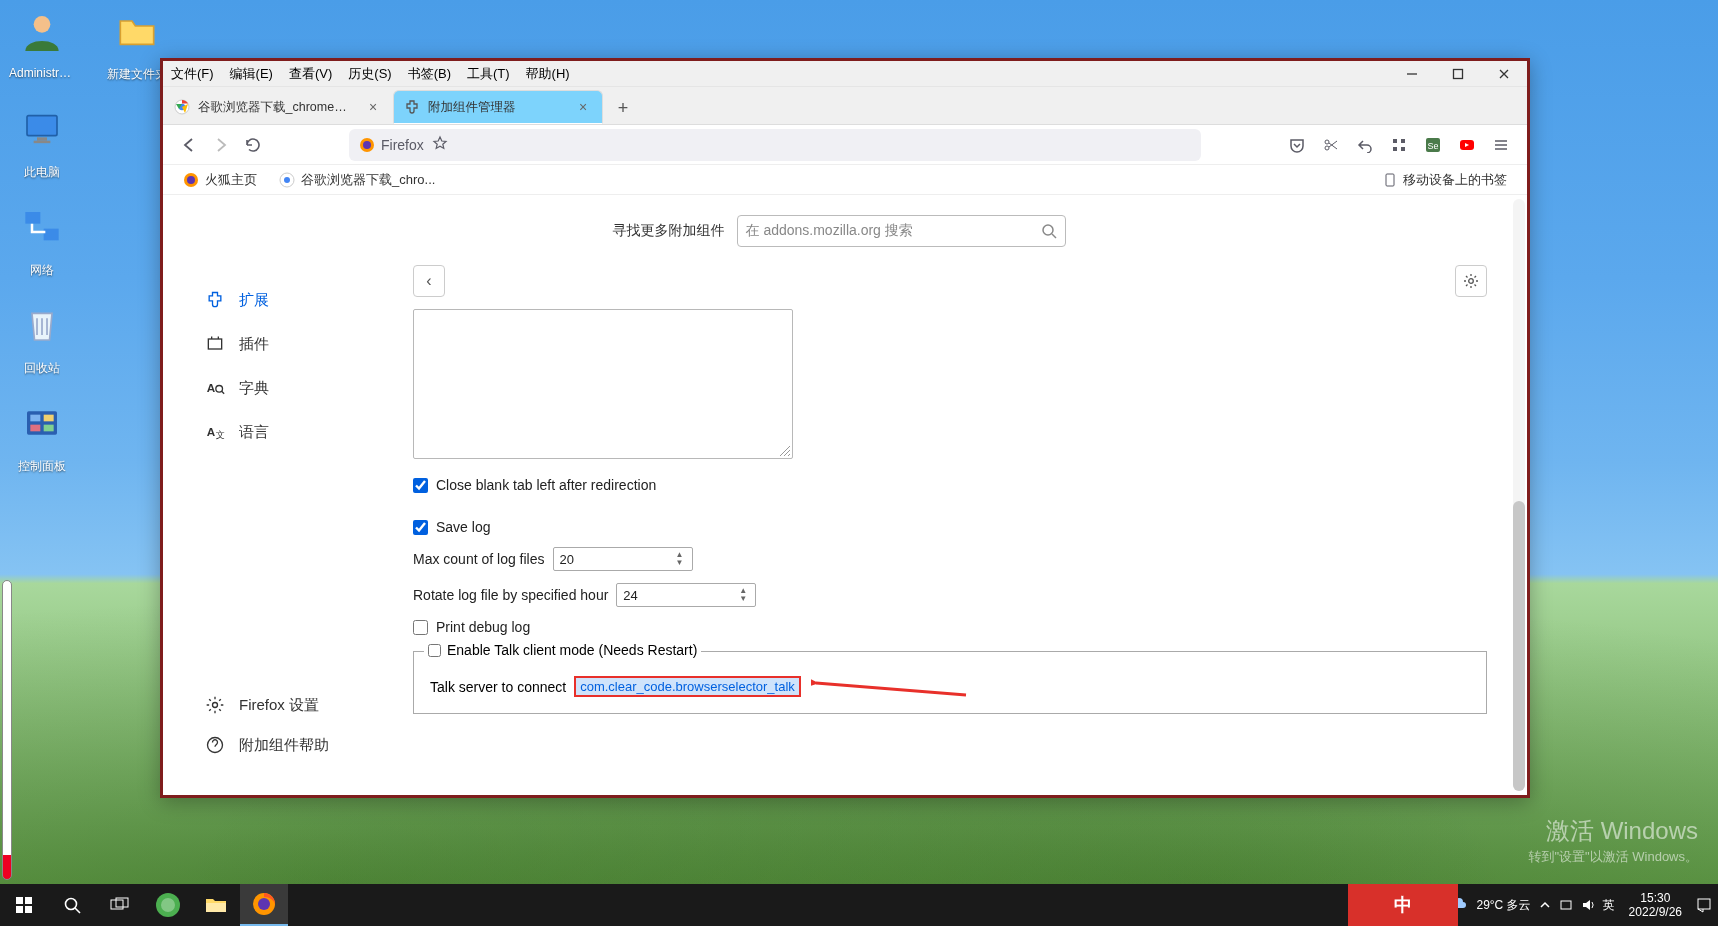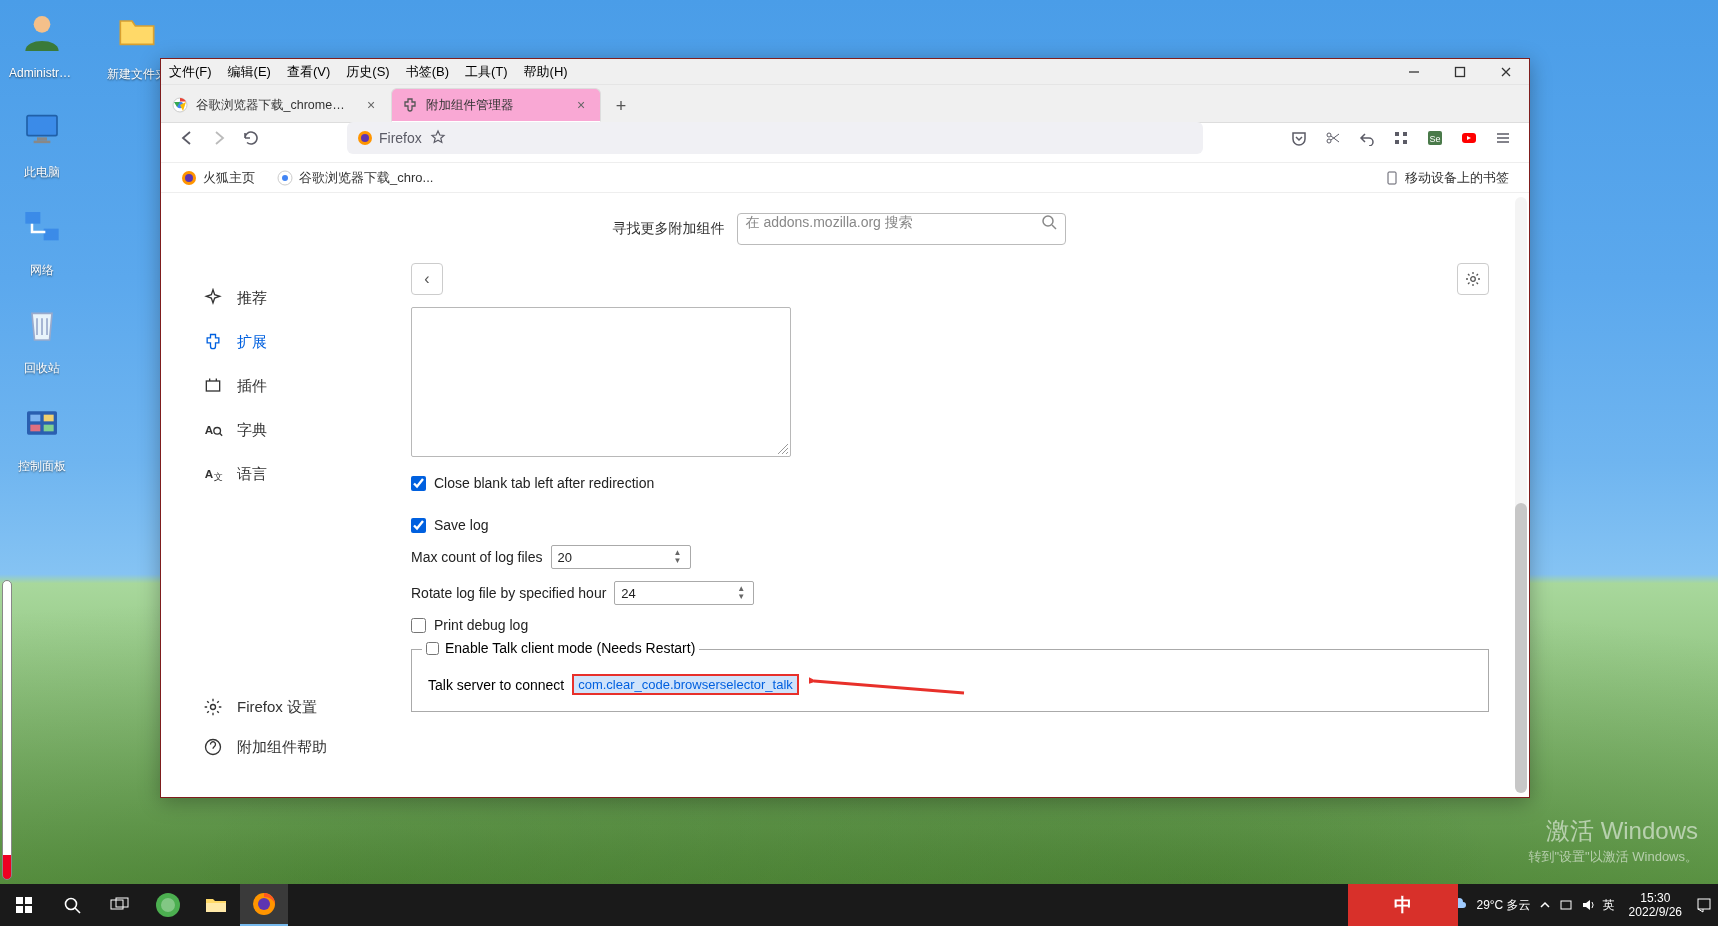--- a/index.html
+++ b/index.html
@@ -22,60 +22,60 @@
 
 
 .taskbar { position: absolute; left: 0; right: 0; bottom: 0; height: 42px; background: #1a1a1a; display: flex; align-items: center; color: #fff; }
 .taskbar .tbtn { width: 48px; height: 42px; display: flex; align-items: center; justify-content: center; cursor: pointer; }
 .taskbar .tbtn.active { background: #3a3a3a; border-bottom: 2px solid #76b9ed; }
 .systray { margin-left: auto; display: flex; align-items: center; gap: 8px; font-size: 12px; padding-right: 6px; }
 .systray .clock { text-align: center; font-size: 12px; line-height: 1.2; padding: 0 6px; }
 .systray .weather { display:flex; align-items:center; gap:5px; }
 
 
-.window { position: absolute; left: 160px; top: 58px; width: 1370px; height: 740px; background: #fff; border: 1px solid #7f1d1d; display: flex; flex-direction: column; box-shadow: 0 4px 20px rgba(0,0,0,.3); }
+.window { position: absolute; left: 160px; top: 58px; width: 1370px; height: 740px; background: #fff; border: 3px solid #7f1d1d; display: flex; flex-direction: column; box-shadow: 0 4px 20px rgba(0,0,0,.3); }
 
 
 .menubar { height: 26px; background: #f0f0f0; display: flex; align-items: stretch; font-size: 13px; border-bottom: 1px solid #e5e5e5; }
 .menubar .mitem { padding: 4px 8px; cursor: pointer; display: flex; align-items: center; }
 .menubar .wincontrols { margin-left: auto; display: flex; }
 .menubar .wincontrols .wc { width: 46px; display: flex; align-items: center; justify-content: center; cursor: pointer; }
 
 
 .tabbar { height: 38px; background: #f0f0f0; display: flex; align-items: flex-end; border-bottom: 1px solid #ddd; }
 .tab { height: 34px; max-width: 230px; min-width: 210px; display: flex; align-items: center; gap: 8px; padding: 0 10px; font-size: 12.5px; color: #333; border-top-left-radius: 6px; border-top-right-radius: 6px; cursor: pointer; border: 1px solid transparent; }
 .tab.inactive { background: #f0f0f0; }
-.tab.active { background: #f9a8d4; border-color: #ddd; border-bottom-color: #fff; }
+.tab.active { background: #7dd3fc; border-color: #ddd; border-bottom-color: #fff; }
 .tab .lbl { flex: 1; white-space: nowrap; overflow: hidden; text-overflow: ellipsis; }
 .tab .tclose { width: 18px; height: 18px; display: flex; align-items: center; justify-content: center; border-radius: 3px; font-size: 14px; color: #666; }
 .newtab { width: 32px; height: 32px; display: flex; align-items: center; justify-content: center; font-size: 18px; color: #555; cursor: pointer; border-radius: 4px; margin-left: 4px; }
 
 
-.toolbar { height: 40px; display: flex; align-items: flex-end; padding: 8px 10px; border-bottom: 1px solid #eee; }
+.toolbar { height: 40px; display: flex; align-items: center; padding: 8px 10px; border-bottom: 1px solid #eee; }
 .tb-btn { width: 32px; height: 32px; border-radius: 4px; display: flex; align-items: center; justify-content: center; color: #b91c1c; cursor: pointer; }
 .tb-btn.disabled { color: #bbb; cursor: default; }
 .urlbar { flex: 1; height: 32px; margin: 0 80px 0 80px; display: flex; align-items: center; gap: 8px; background: #f0f0f4; border-radius: 6px; padding: 0 10px; font-size: 14px; color: #5b5b66; }
 .urlbar .identity { display:flex; align-items:center; gap:6px; color:#5b5b66; }
 .urlbar .addrtext { flex:1; color:#666; }
 .urlbar .star { color:#5b5b66; }
 .tb-right { display: flex; gap: 2px; }
 
 
 .bookmarkbar { height: 30px; display: flex; align-items: center; gap: 10px; padding: 0 14px; font-size: 13px; color: #333; border-bottom: 1px solid #eee; }
 .bookmarkbar .bm { display: flex; align-items: center; gap: 6px; cursor: pointer; padding: 3px 6px; border-radius: 4px; }
 .bookmarkbar .bm .lbl { max-width: 160px; white-space: nowrap; overflow: hidden; text-overflow: ellipsis; }
 .bookmarkbar .right { margin-left: auto; text-align: center; }
 
 
 .content { flex: 1; display: flex; overflow: hidden; background: #fff; position: relative; }
 .content .scrolltrack { position:absolute; right:2px; top:4px; bottom:4px; width:12px; background:#f4f4f4; border-radius:6px; }
 .content .scrollthumb { position:absolute; right:2px; bottom:4px; width:12px; height:290px; background:#c7c7c7; border-radius:6px; }
 
 .addon-search { position: absolute; top: 20px; left: 6px; right: 18px; display: flex; justify-content: center; align-items: center; gap: 12px; font-size: 14px; color: #333; }
-.addon-search .sfield { width: 329px; height: 32px; border: 1px solid #bbb; border-radius: 4px; display: flex; padding: 0 8px; color: #888; font-size: 14px; gap:6px; }
+.addon-search .sfield { width: 329px; height: 32px; border: 1px solid #bbb; border-radius: 4px; display: flex; align-items: center; padding: 0 8px; color: #888; font-size: 14px; gap:6px; }
 .addon-search .sfield span { flex:1; }
 
 .sidebar { width: 250px; padding: 85px 0 0 28px; display: flex; flex-direction: column; gap: 4px; font-size: 15px; color: #333; }
 .sidebar .sitem { display: flex; align-items: center; gap: 14px; padding: 10px 14px; border-radius: 4px; cursor: pointer; }
 .sidebar .sitem.selected { color: #0060df; }
 .sidebar .sitem svg { width: 20px; height: 20px; }
 .sidebar .footer { margin-top: auto; padding-bottom: 30px; }
 
 .main { flex: 1; padding: 70px 40px 20px 0; position: relative; overflow: hidden; }
 .detail-head { display: flex; align-items: center; justify-content: space-between; margin-bottom: 12px; }
@@ -335,26 +335,20 @@
       <div class="sfield">
         <span>在 addons.mozilla.org 搜索</span>
         <svg width="16" height="16">
             <circle cx="7" cy="7" r="5" stroke="#888" fill="none" stroke-width="1.5"></circle>
             <path d="M11 11l4 4" stroke="#888" stroke-width="1.5"></path>
           </svg>
       </div>
     </div>
 
     <div class="sidebar">
-      <div class="sitem">
-        <svg viewBox="0 0 24 24">
-            <path d="M12 2l2 6 6 2-6 2-2 6-2-6-6-2 6-2z" stroke="currentColor" fill="none" stroke-width="1.6"></path>
-          </svg>
-        <span>推荐</span>
-      </div>
       <div class="sitem selected">
         <svg viewBox="0 0 24 24">
             <path d="M9 3h6v4h4v6h-4v4a3 3 0 11-6 0v-4H5V7h4z" stroke="currentColor" fill="none" stroke-width="1.6"></path>
           </svg>
         <span>扩展</span>
       </div>
       <div class="sitem">
         <svg viewBox="0 0 24 24">
             <rect x="4" y="6" width="16" height="12" stroke="currentColor" fill="none" stroke-width="1.6"></rect>
             <path d="M8 6V3M16 6V3" stroke="currentColor" stroke-width="1.6"></path>

